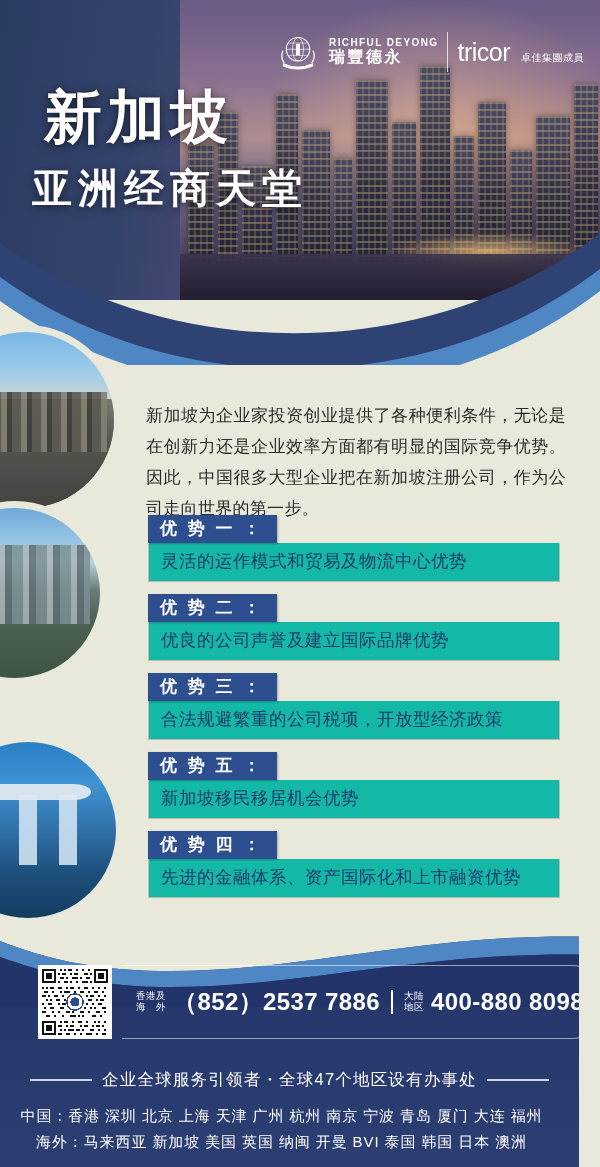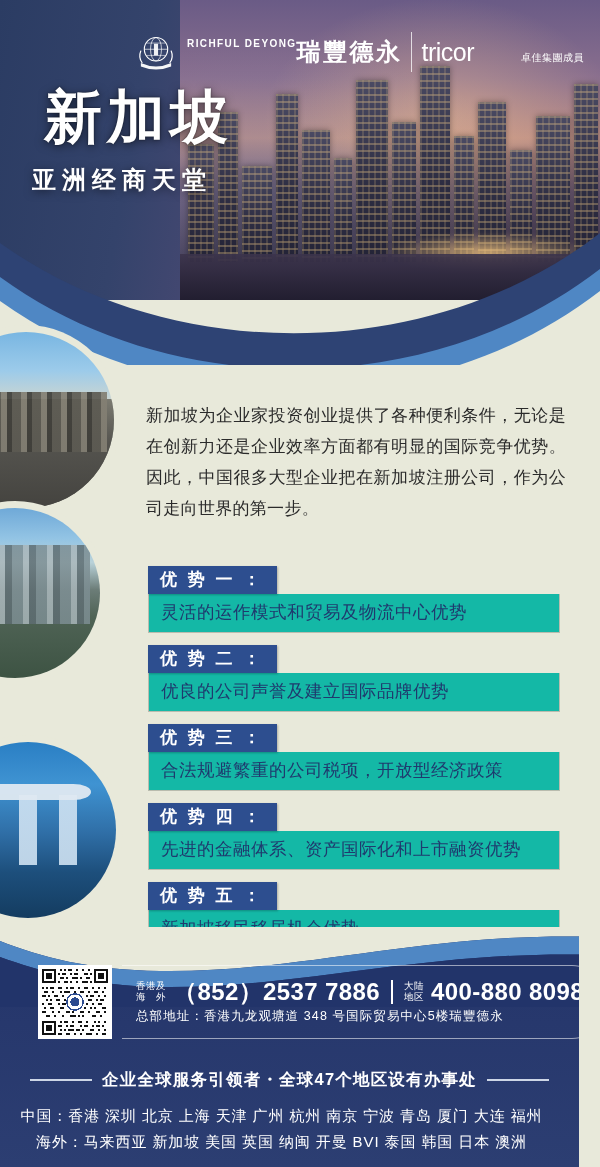--- a/index.html
+++ b/index.html
@@ -61,47 +61,47 @@
 
   
   .hero-title {
     position:absolute; left:44px; top:88px;
     font-size:58px; font-weight:bold; color:#ffffff;
     letter-spacing:5px; line-height:1;
     text-shadow:0 2px 10px rgba(0,0,0,.55), 0 0 2px rgba(0,0,0,.6);
   }
   .hero-sub {
     position:absolute; left:32px; top:168px;
-    font-size:24px; font-weight:bold; color:#ffffff;
+    font-size:40px; font-weight:bold; color:#ffffff;
     letter-spacing:6px; line-height:1;
     text-shadow:0 2px 8px rgba(0,0,0,.55);
   }
 
   
   .logo {
     position:absolute; right:16px; top:30px;
     display:flex; align-items:center; gap:9px;
   }
   .crest { width:44px; height:44px; flex:none; }
-  .logo-cn { display:flex; flex-direction:row; justify-content:center; }
+  .logo-cn { display:flex; flex-direction:column; justify-content:center; }
   .logo-en {
     font-size:10px; font-weight:bold; color:#fff;
     letter-spacing:1.4px; line-height:1.1; white-space:nowrap;
   }
   .logo-hans {
-    font-size:24px; font-weight:bold; color:#fff;
+    font-size:16px; font-weight:bold; color:#fff;
     letter-spacing:2.5px; line-height:1.15; white-space:nowrap;
   }
   .logo-div { width:1px; height:40px; background:rgba(255,255,255,.75); }
   .tricor-wrap { display:flex; align-items:baseline; gap:11px; }
   .tricor {
     font-size:25px; color:#fff; letter-spacing:-.5px;
     line-height:1; font-weight:normal;
   }
-  .tricor-cn { font-size:10px; color:#fff; letter-spacing:.5px; white-space:nowrap;margin-left:36px; }
+  .tricor-cn { font-size:10px; color:#fff; letter-spacing:.5px; white-space:nowrap; }
 
   
   .bands { position:absolute; top:215px; left:0; width:600px; height:150px; }
 
   
   .photo-circle {
     position:absolute; border-radius:50%; overflow:hidden;
     box-shadow:0 0 0 7px #e8e9da;
   }
   .pc1 { left:-62px; top:332px; width:176px; height:176px; }
@@ -151,21 +151,21 @@
     background:#dfe9f1; border-radius:40px/18px; opacity:.95;
   }
 
   
   .paragraph {
     position:absolute; left:146px; top:400px; width:420px;
     font-size:17px; line-height:31px; color:#2b2b2b;
     letter-spacing:.3px; text-align:justify;
   }
 
-  .adv-list { position:absolute; left:148px; top:566px; width:412px; }
+  .adv-list { position:absolute; left:148px; top:515px; width:412px; }
   .adv { margin-bottom:12px; }
   .adv-tag {
     display:inline-block;
     background:#2d4e8f;
     color:#ffffff; font-weight:bold;
     font-size:17px; letter-spacing:3px;
     padding:3px 14px 4px 12px;
     line-height:1.25;
     box-shadow:1px 1px 2px rgba(0,0,0,.25);
   }
@@ -217,21 +217,21 @@
   .addr {
     font-size:12.5px; color:#ffffff; letter-spacing:1.1px; white-space:nowrap;
   }
 
   .tagline-row {
     position:absolute; left:0; right:0; top:142px;
     display:flex; align-items:center; justify-content:center; gap:10px;
   }
   .rule { width:62px; height:2px; background:#cdd6e6; }
   .tagline {
-    font-size:16.5px; font-weight:bold; color:#ffffff;
+    font-size:16.5px; font-weight:normal; color:#ffffff;
     letter-spacing:1.2px; white-space:nowrap;
   }
   .cities {
     position:absolute; left:0; right:16px; top:176px;
     text-align:center;
   }
   .city-line {
     font-size:15px; color:#ffffff; letter-spacing:.9px;
     line-height:26px; white-space:nowrap;
   }
@@ -314,26 +314,26 @@
     </div>
     <div class="adv">
       <div class="adv-tag">优 势 二 ：</div>
       <div class="adv-body">优良的公司声誉及建立国际品牌优势</div>
     </div>
     <div class="adv">
       <div class="adv-tag">优 势 三 ：</div>
       <div class="adv-body">合法规避繁重的公司税项，开放型经济政策</div>
     </div>
     <div class="adv">
+      <div class="adv-tag">优 势 五 ：</div>
+      <div class="adv-body">新加坡移民移居机会优势</div>
+    </div>
+    <div class="adv">
       <div class="adv-tag">优 势 四 ：</div>
       <div class="adv-body">先进的金融体系、资产国际化和上市融资优势</div>
-    </div>
-    <div class="adv">
-      <div class="adv-tag">优 势 五 ：</div>
-      <div class="adv-body">新加坡移民移居机会优势</div>
     </div>
   </div>
 
   <div class="footer">
 
     <svg class="footwave" viewBox="0 0 600 80" preserveAspectRatio="none">
       <path d="M0,0 L600,0 L600,10 C430,4 300,46 160,44 C90,43 40,30 0,14 Z" fill="#e8e9da"></path>
       <path d="M0,14 C40,30 90,43 160,44 C300,46 430,4 600,10 L600,28 C430,22 300,62 160,60 C90,59 40,44 0,30 Z" fill="#4f87c4"></path>
       <path d="M0,30 C40,44 90,59 160,60 C300,62 430,22 600,28 L600,80 L0,80 Z" fill="#22346a"></path>
     </svg>
@@ -380,21 +380,20 @@
             <div>海　外</div>
           </div>
           <div class="tel-num">（852）2537 7886</div>
           <div class="tel-sep"></div>
           <div class="tel-lbl">
             <div>大陆</div>
             <div>地区</div>
           </div>
           <div class="tel-num">400-880 8098</div>
         </div>
-        <div class="addr">总部地址：香港九龙观塘道 348 号国际贸易中心5楼瑞豐德永</div>
       </div>
     </div>
 
     <div class="tagline-row">
       <div class="rule"></div>
       <div class="tagline">企业全球服务引领者・全球47个地区设有办事处</div>
       <div class="rule"></div>
     </div>
 
     <div class="cities">

